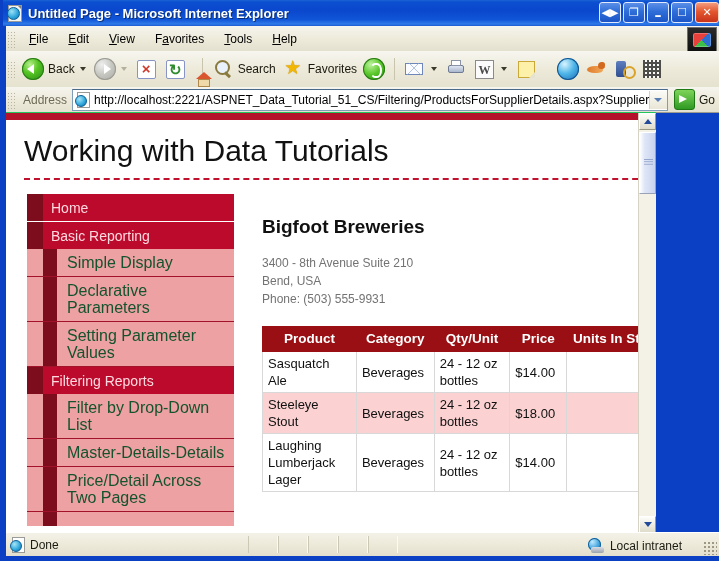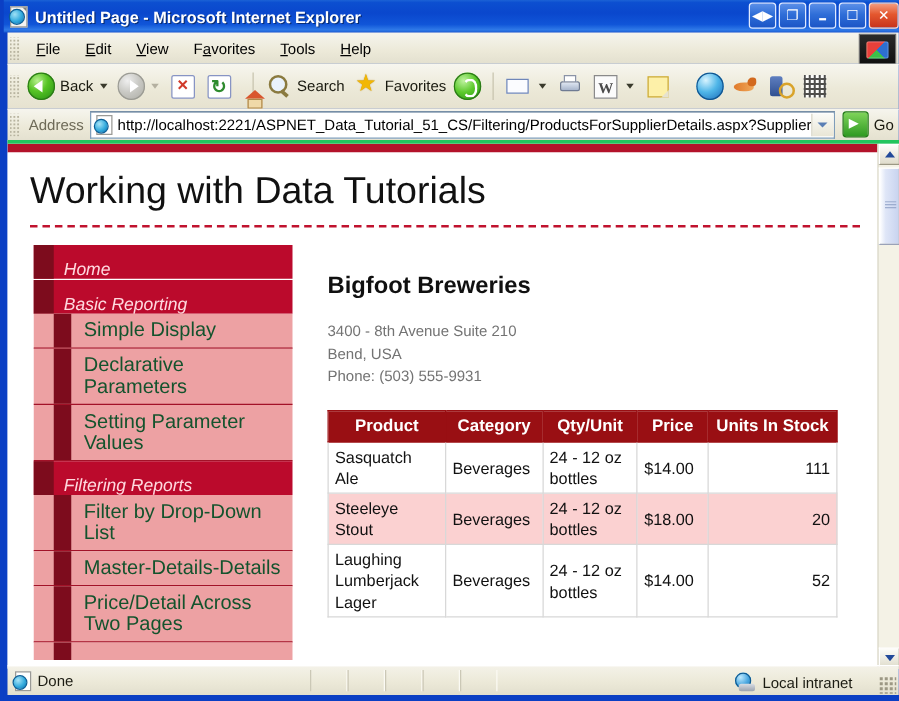--- a/index.html
+++ b/index.html
@@ -209,42 +209,42 @@
     border-top:4px solid #5a7fb5;}
   .go-btn{display:flex;align-items:center;margin:0 4px 0 6px;white-space:nowrap;}
   .go-ic{width:19px;height:19px;border-radius:3px;position:relative;
     background:linear-gradient(to bottom,#7fd45a,#2f9a22);border:1px solid #1f7a14;}
   .go-ic:after{content:"";position:absolute;left:4px;top:5px;
     border-top:4px solid transparent;border-bottom:4px solid transparent;border-left:8px solid #fff;}
   .go-lbl{font-size:12px;color:#19190f;margin-left:4px;}
 
   
   .viewport{
-    position:absolute;left:3px;top:112px;width:714px;height:420px;
-    background:#ffffff;border-top:3px solid #22c55e;
+    position:absolute;left:3px;top:112px;width:650px;height:420px;
+    background:#ffffff;border-top:1px solid #22c55e;
     overflow:hidden;
   }
   .redbar{position:absolute;left:0;top:0;width:696px;height:7px;background:#b3122a;}
   .page{position:absolute;left:0;top:7px;width:696px;height:412px;background:#fff;overflow:hidden;}
 
   .page-title{
     font-family:"Liberation Sans",sans-serif;
     font-size:30px;color:#111;margin:14px 0 0 18px;white-space:nowrap;
   }
   .dash-rule{
     margin:10px 14px 0 18px;height:0;border-top:2px dashed #c0122e;
   }
 
   .body-cols{display:flex;margin-top:14px;}
 
   
   .nav{width:207px;flex:none;margin-left:21px;}
   .nav-top{
     position:relative;height:27px;background:#bb0a2c;color:#fff;
-    display:flex;align-items:flex-end;font-style:italic;
+    display:flex;align-items:center;
   }
   .nav-top .stripe{position:absolute;left:0;top:0;width:16px;height:100%;background:#7d0c1d;}
   .nav-top .txt{margin-left:24px;font-size:14px;color:#ffd9df;white-space:nowrap;}
   .nav-top.nt2{margin-top:1px;}
   .nav-sub{
     position:relative;background:#eda1a3;border-bottom:1px solid #a21228;
     display:flex;align-items:flex-start;min-height:26px;
   }
   .nav-sub .stripe{position:absolute;left:16px;top:0;width:14px;height:100%;background:#7d0c1d;}
   .nav-sub .txt{margin-left:40px;margin-right:6px;padding:5px 0 5px 0;font-size:16px;color:#14532d;line-height:17px;}

